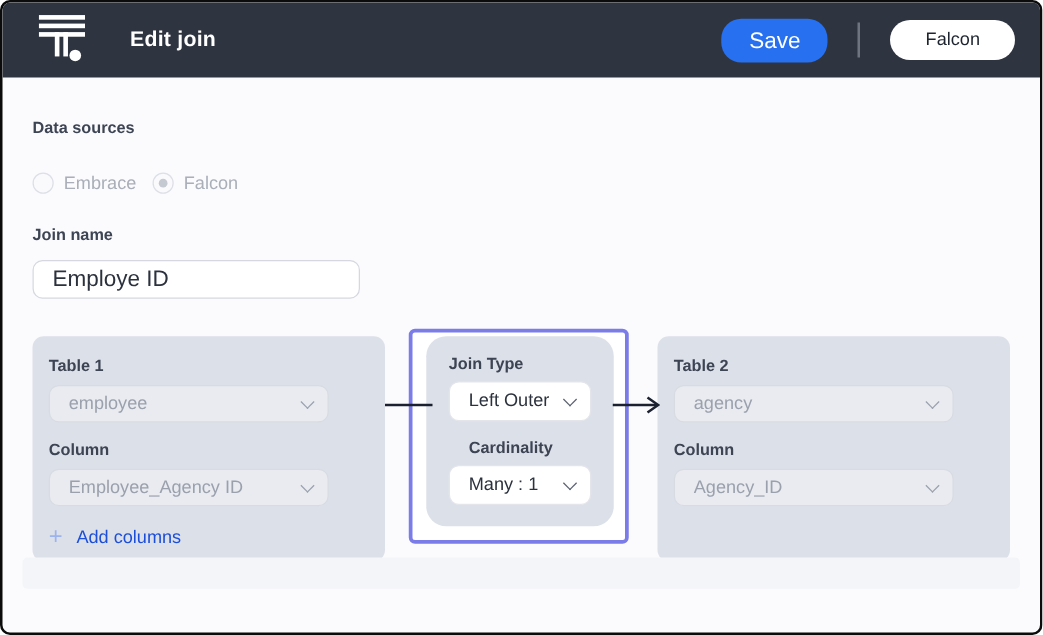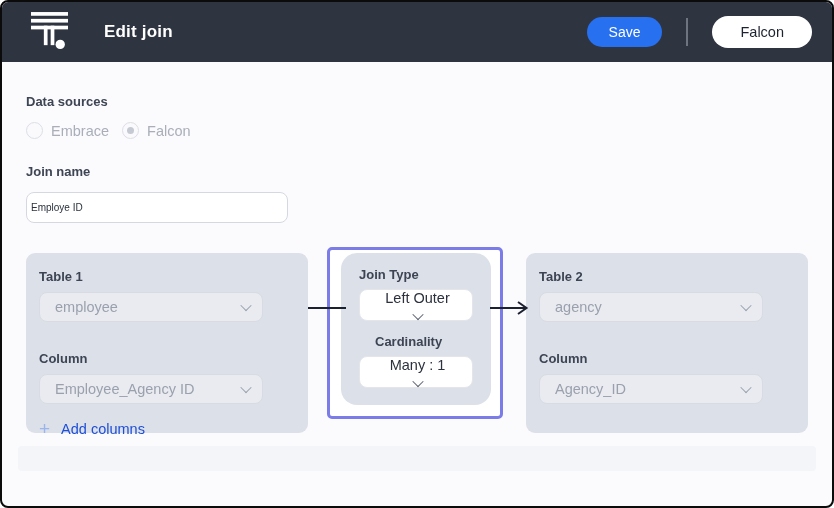--- a/index.html
+++ b/index.html
@@ -15,52 +15,52 @@
   
   .header {
     height: 60px; background: #2e3440;
     display: flex; align-items: center; padding: 0 20px;
   }
   .logo { margin-left: 9px; display:flex; align-items:center; }
   .title { color:#ffffff; font-size:17px; font-weight:700; letter-spacing:.2px; margin-left:36px; }
   .header-spacer { flex:1; }
   .btn { border:none; cursor:pointer; font-family:inherit; }
   .btn-save {
-    background:#2770ef; color:#ffffff; font-size:14px; font-weight:500;
+    background:#2770ef; color:#ffffff; font-size:18px; font-weight:500;
     padding:7px 22px; border-radius:16px;
   }
   .header-divider { width:2px; height:28px; background:#6e7580; margin:0 24px; }
   .btn-cancel {
     background:#ffffff; color:#1d2430; font-size:14.5px; font-weight:500;
     padding:8px 28px; border-radius:17px;
   }
 
   
   .main { padding: 0 24px; position: relative; }
 
   .section-label { font-size:13px; font-weight:700; color:#3d4453; }
   .lbl-data-sources { padding-top:32px; }
 
-  .radio-row { display:flex; align-items:center; margin-top:13px; }
+  .radio-row { display:flex; align-items:center; margin-top:29px; }
   .radio-option { display:flex; align-items:center; margin-right:13px; cursor:default; }
   .radio-circle {
     width:17px; height:17px; border-radius:50%;
     border:1.5px solid #dcdfe6; background:#fafafc;
     display:inline-flex; align-items:center; justify-content:center;
   }
   .radio-circle.checked::after {
     content:""; width:7px; height:7px; border-radius:50%; background:#c5c9d2;
   }
   .radio-label { font-size:14.5px; color:#a9aeb9; margin-left:8px; }
 
   .lbl-join-name { margin-top:25px; }
   .join-name-input {
     margin-top:13px; width:262px; height:31px;
     border:1px solid #d5d8e0; border-radius:8px; background:#ffffff;
-    font-family:inherit; font-size:10px; color:#2b313d; padding:0 4px;
+    font-family:inherit; font-size:18px; color:#2b313d; padding:0 15px;
     outline:none; display:block;
   }
 
   
   .diagram { position:relative; margin-top:24px; height:192px; }
 
   .panel {
     position:absolute; top:6px; width:282px; height:180px;
     background:#dce0e9; border-radius:9px; padding:16px 12px 0 13px;
   }
@@ -70,30 +70,29 @@
   .dropdown {
     height:30px; border-radius:8px; display:flex; align-items:center;
     padding:0 12px 0 15px; margin-top:8px;
   }
   .dd-disabled {
     width:224px; background:#e9ebf0; border:1px solid #d8dbe2; color:#9aa1ad;
   }
   .dd-enabled {
     width:114px; height:32px; background:#ffffff; border:1px solid #e3e5eb; color:#2b313d;
     margin-top:7px;
-    flex-direction:column;
   }
   .dd-value { font-size:14.5px; flex:1; white-space:nowrap; overflow:hidden; }
   .chevron {
     width:8px; height:8px; border-right:1.8px solid #9aa1ad; border-bottom:1.8px solid #9aa1ad;
     transform:rotate(45deg) translate(-1px,-1px); flex:none;
   }
   .dd-enabled .chevron { border-color:#5b6270; }
 
-  .panel .col-label { margin-top:29px; }
+  .panel .col-label { margin-top:14px; }
 
   .add-columns { display:flex; align-items:center; margin-top:17px; cursor:pointer; }
   .plus-icon { color:#9cb4ed; font-size:19px; font-weight:400; line-height:14px; }
   .add-columns-label { color:#1d4ed8; font-size:14.5px; margin-left:11px; }
 
   
   .join-box {
     position:absolute; left:301px; top:0; width:176px; height:172px;
     border:3px solid #7b7ce8; border-radius:5px; background:#ffffff;
     padding:3px 9px 11px 11px; z-index:2;

